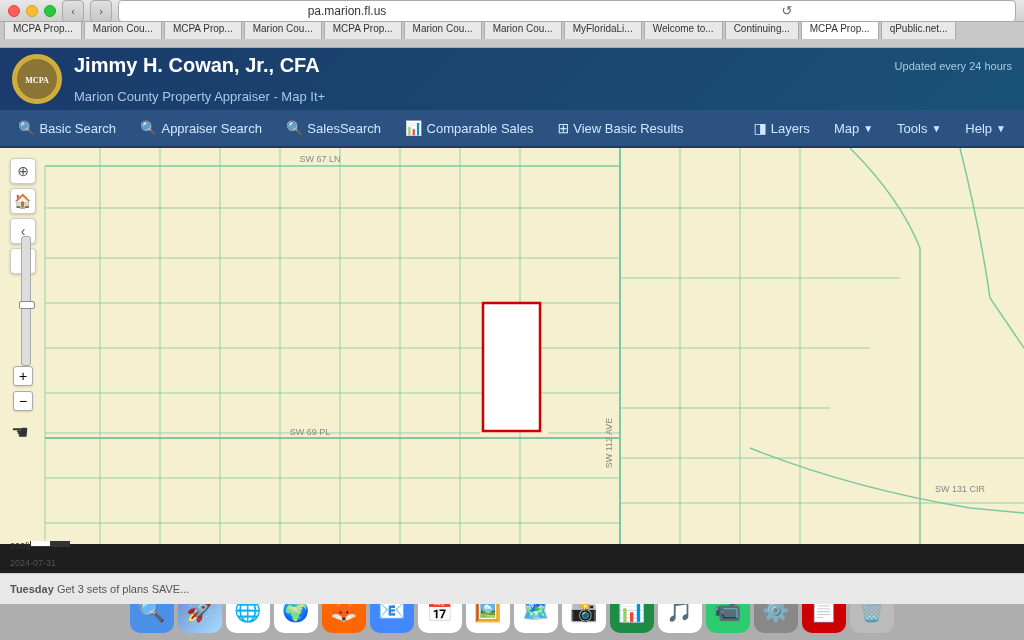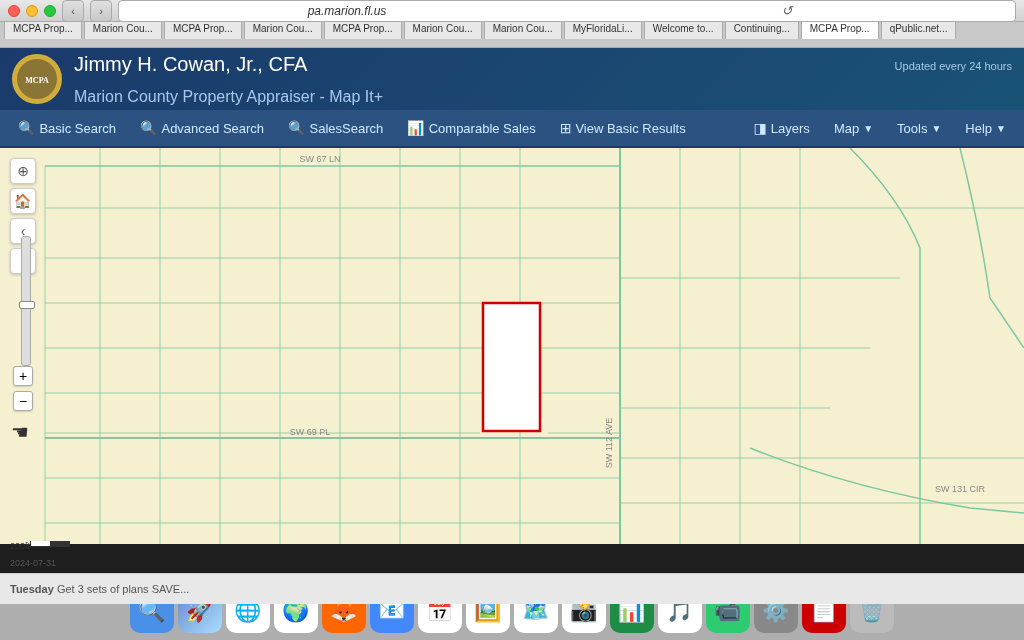--- a/index.html
+++ b/index.html
@@ -30,21 +30,20 @@
     .url-bar {
       flex: 1;
       height: 22px;
       background: white;
       border: 1px solid #aaa;
       border-radius: 4px;
       display: flex; align-items: center;
       padding: 0 8px;
       font-size: 12px; color: #333;
       position: relative;
-      font-style: italic;
     }
     .url-bar span { flex: 1; text-align: center; }
     .reload-btn { font-size: 13px; color: #666; cursor: pointer; }
 
     .tabs-bar {
       height: 26px;
       background: #c8c8c8;
       display: flex;
       align-items: flex-end;
       padding: 8px 4px;
@@ -79,22 +78,22 @@
     }
     .header-logo {
       width: 50px; height: 50px;
       border-radius: 50%;
       background: #c8a84b;
       border: 2px solid #d4af37;
       display: flex; align-items: center; justify-content: center;
       font-size: 10px; color: white; font-weight: bold; font-family: Liberation Serif, serif;
     }
     .header-text { flex: 1; }
-    .header-title { font-size: 20px; font-weight: normal; color: white; }
-    .header-subtitle { font-size: 16px; color: #a8c8e8; margin-top: 12px; }
+    .header-title { font-size: 20px; font-weight: bold; color: white; }
+    .header-subtitle { font-size: 13px; color: #a8c8e8; margin-top: 12px; }
     .header-update { font-size: 11px; color: #a8c8e8; align-self: flex-start; padding-top: 12px; }
 
     
     .nav-bar {
       height: 38px;
       background: #2c5282;
       display: flex;
       align-items: center;
       padding: 0 8px;
       gap: 4px;
@@ -230,21 +229,21 @@
   <div class="header-update">Updated every 24 hours</div>
 </div>
 
 <div class="nav-bar">
   <div class="nav-item">
     <span class="nav-icon">🔍</span>
     <span>Basic Search</span>
   </div>
   <div class="nav-item">
     <span class="nav-icon">🔍</span>
-    <span>Advanced Search</span>
+    <span>Appraiser Search</span>
   </div>
   <div class="nav-item">
     <span class="nav-icon">🔍</span>
     <span>SalesSearch</span>
   </div>
   <div class="nav-item">
     <span class="nav-icon">📊</span>
     <span>Comparable Sales</span>
   </div>
   <div class="nav-item">

